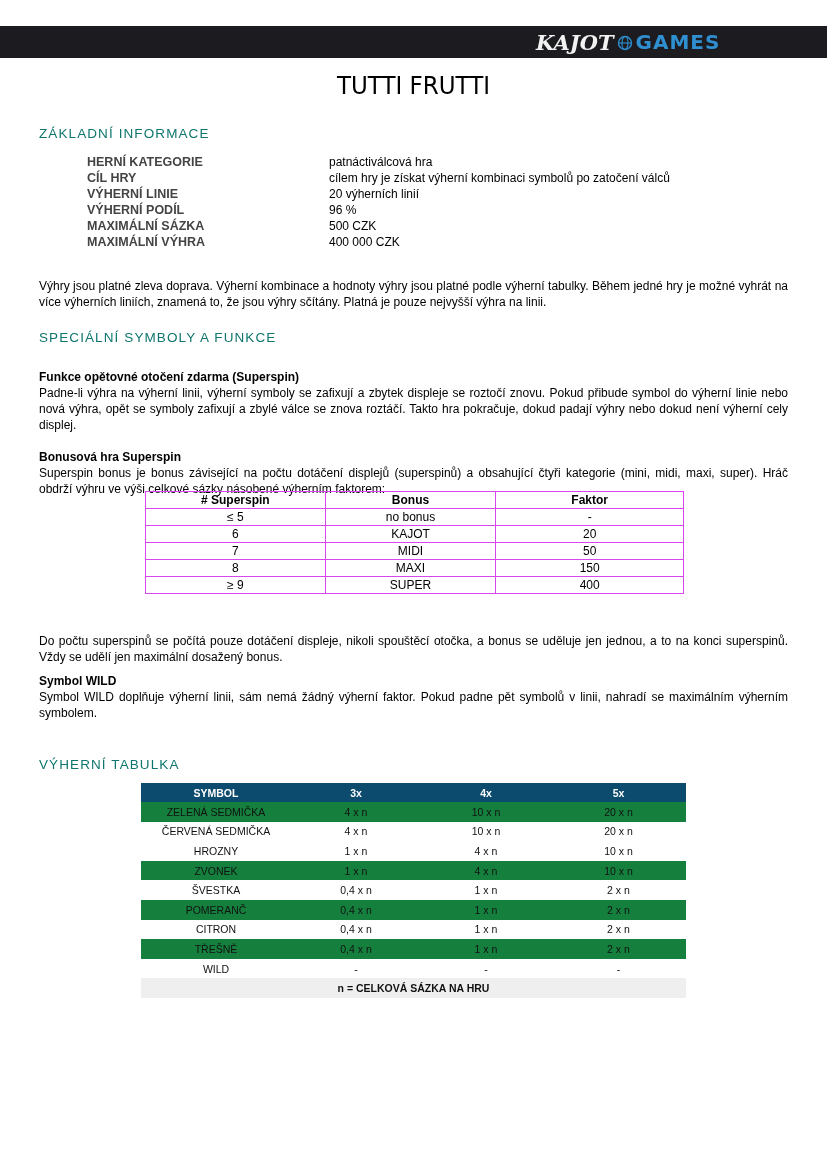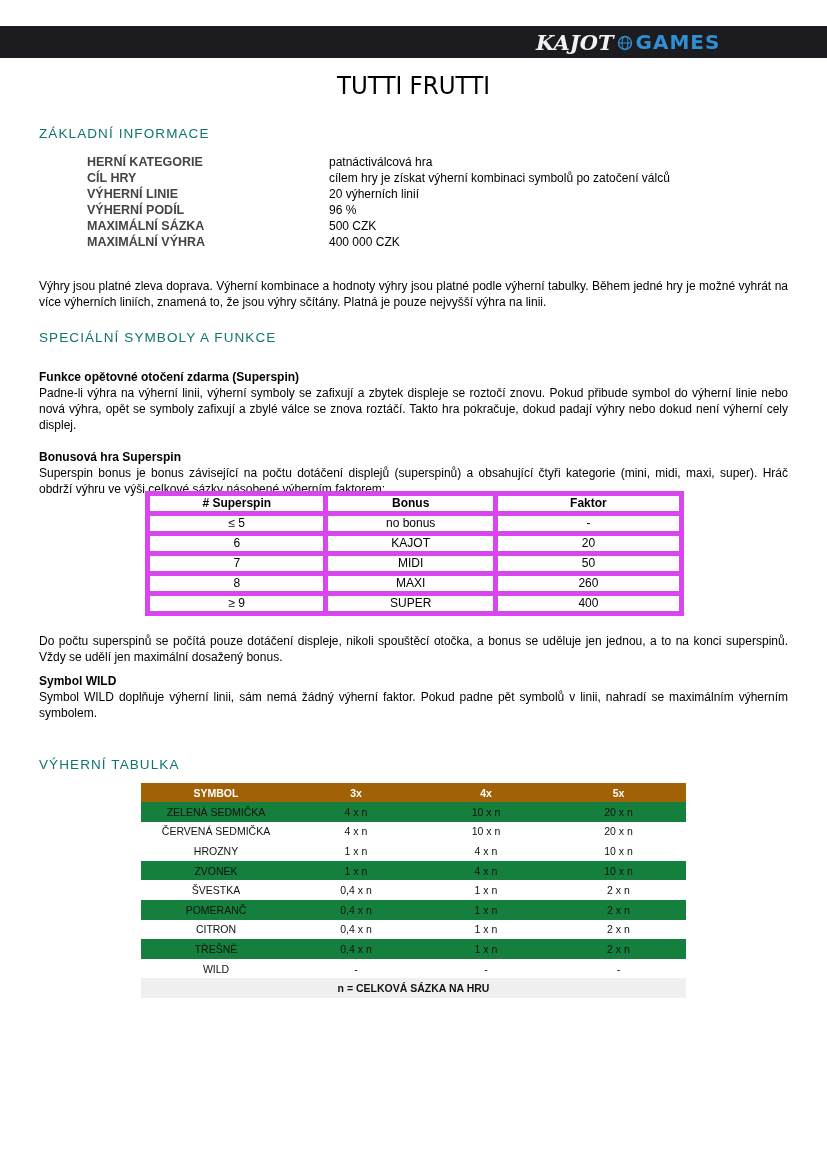--- a/index.html
+++ b/index.html
@@ -18,28 +18,28 @@
 
     .info-grid { position: absolute; left: 47px; top: 154px; font-size: 12px; line-height: 16px; }
     .info-row { display: flex; }
     .info-label { width: 282px; font-weight: bold; color: #444; font-size: 12.5px; padding-left: 40px; }
     .info-value { color: #000; }
 
     .para { position: absolute; left: 39px; width: 749px; font-size: 12px; line-height: 16px; text-align: justify; margin-top: 12px; }
     .sub-heading { font-weight: bold; display: block; }
 
     table.bonus { position: absolute; left: 145px; top: 491px; width: 539px; border-collapse: collapse; font-size: 12px; }
-    table.bonus th, table.bonus td { border: 5px solid #d946ef; text-align: center; height: 17px; padding: 0; line-height: 15px; }
+    table.bonus th, table.bonus td { border: 1px solid #d946ef; text-align: center; height: 17px; padding: 0; line-height: 15px; }
     table.bonus th { font-weight: bold; }
     table.bonus col.c1 { width: 180px; }
     table.bonus col.c2 { width: 171px; }
     table.bonus col.c3 { width: 188px; }
 
     table.pay { position: absolute; left: 141px; top: 783px; width: 545px; border-collapse: collapse; font-size: 10.5px; }
-    table.pay th { background: #a16207; color: #fff; font-weight: bold; height: 19px; }
+    table.pay th { background: #0c4a6e; color: #fff; font-weight: bold; height: 19px; }
     table.pay td { height: 19.6px; text-align: center; color: #111; }
     table.pay tr.alt td { background: #15803d; }
     table.pay td.note { font-weight: bold; background: #efefef; height: 20px; }
     table.pay col.p1 { width: 150px; }
     table.pay col.p2 { width: 130px; }
     table.pay col.p3 { width: 130px; }
     table.pay col.p4 { width: 135px; }
   </style>
 </head>
 <body>
@@ -126,21 +126,21 @@
       <td>20</td>
     </tr>
     <tr>
       <td>7</td>
       <td>MIDI</td>
       <td>50</td>
     </tr>
     <tr>
       <td>8</td>
       <td>MAXI</td>
-      <td>260</td>
+      <td>150</td>
     </tr>
     <tr>
       <td>≥ 9</td>
       <td>SUPER</td>
       <td>400</td>
     </tr>
   </tbody>
 </table>
 
 <p class="para" style="top:621px;">Do počtu superspinů se počítá pouze dotáčení displeje, nikoli spouštěcí otočka, a bonus se uděluje jen jednou, a to na konci superspinů. Vždy se udělí jen maximální dosažený bonus.</p>

